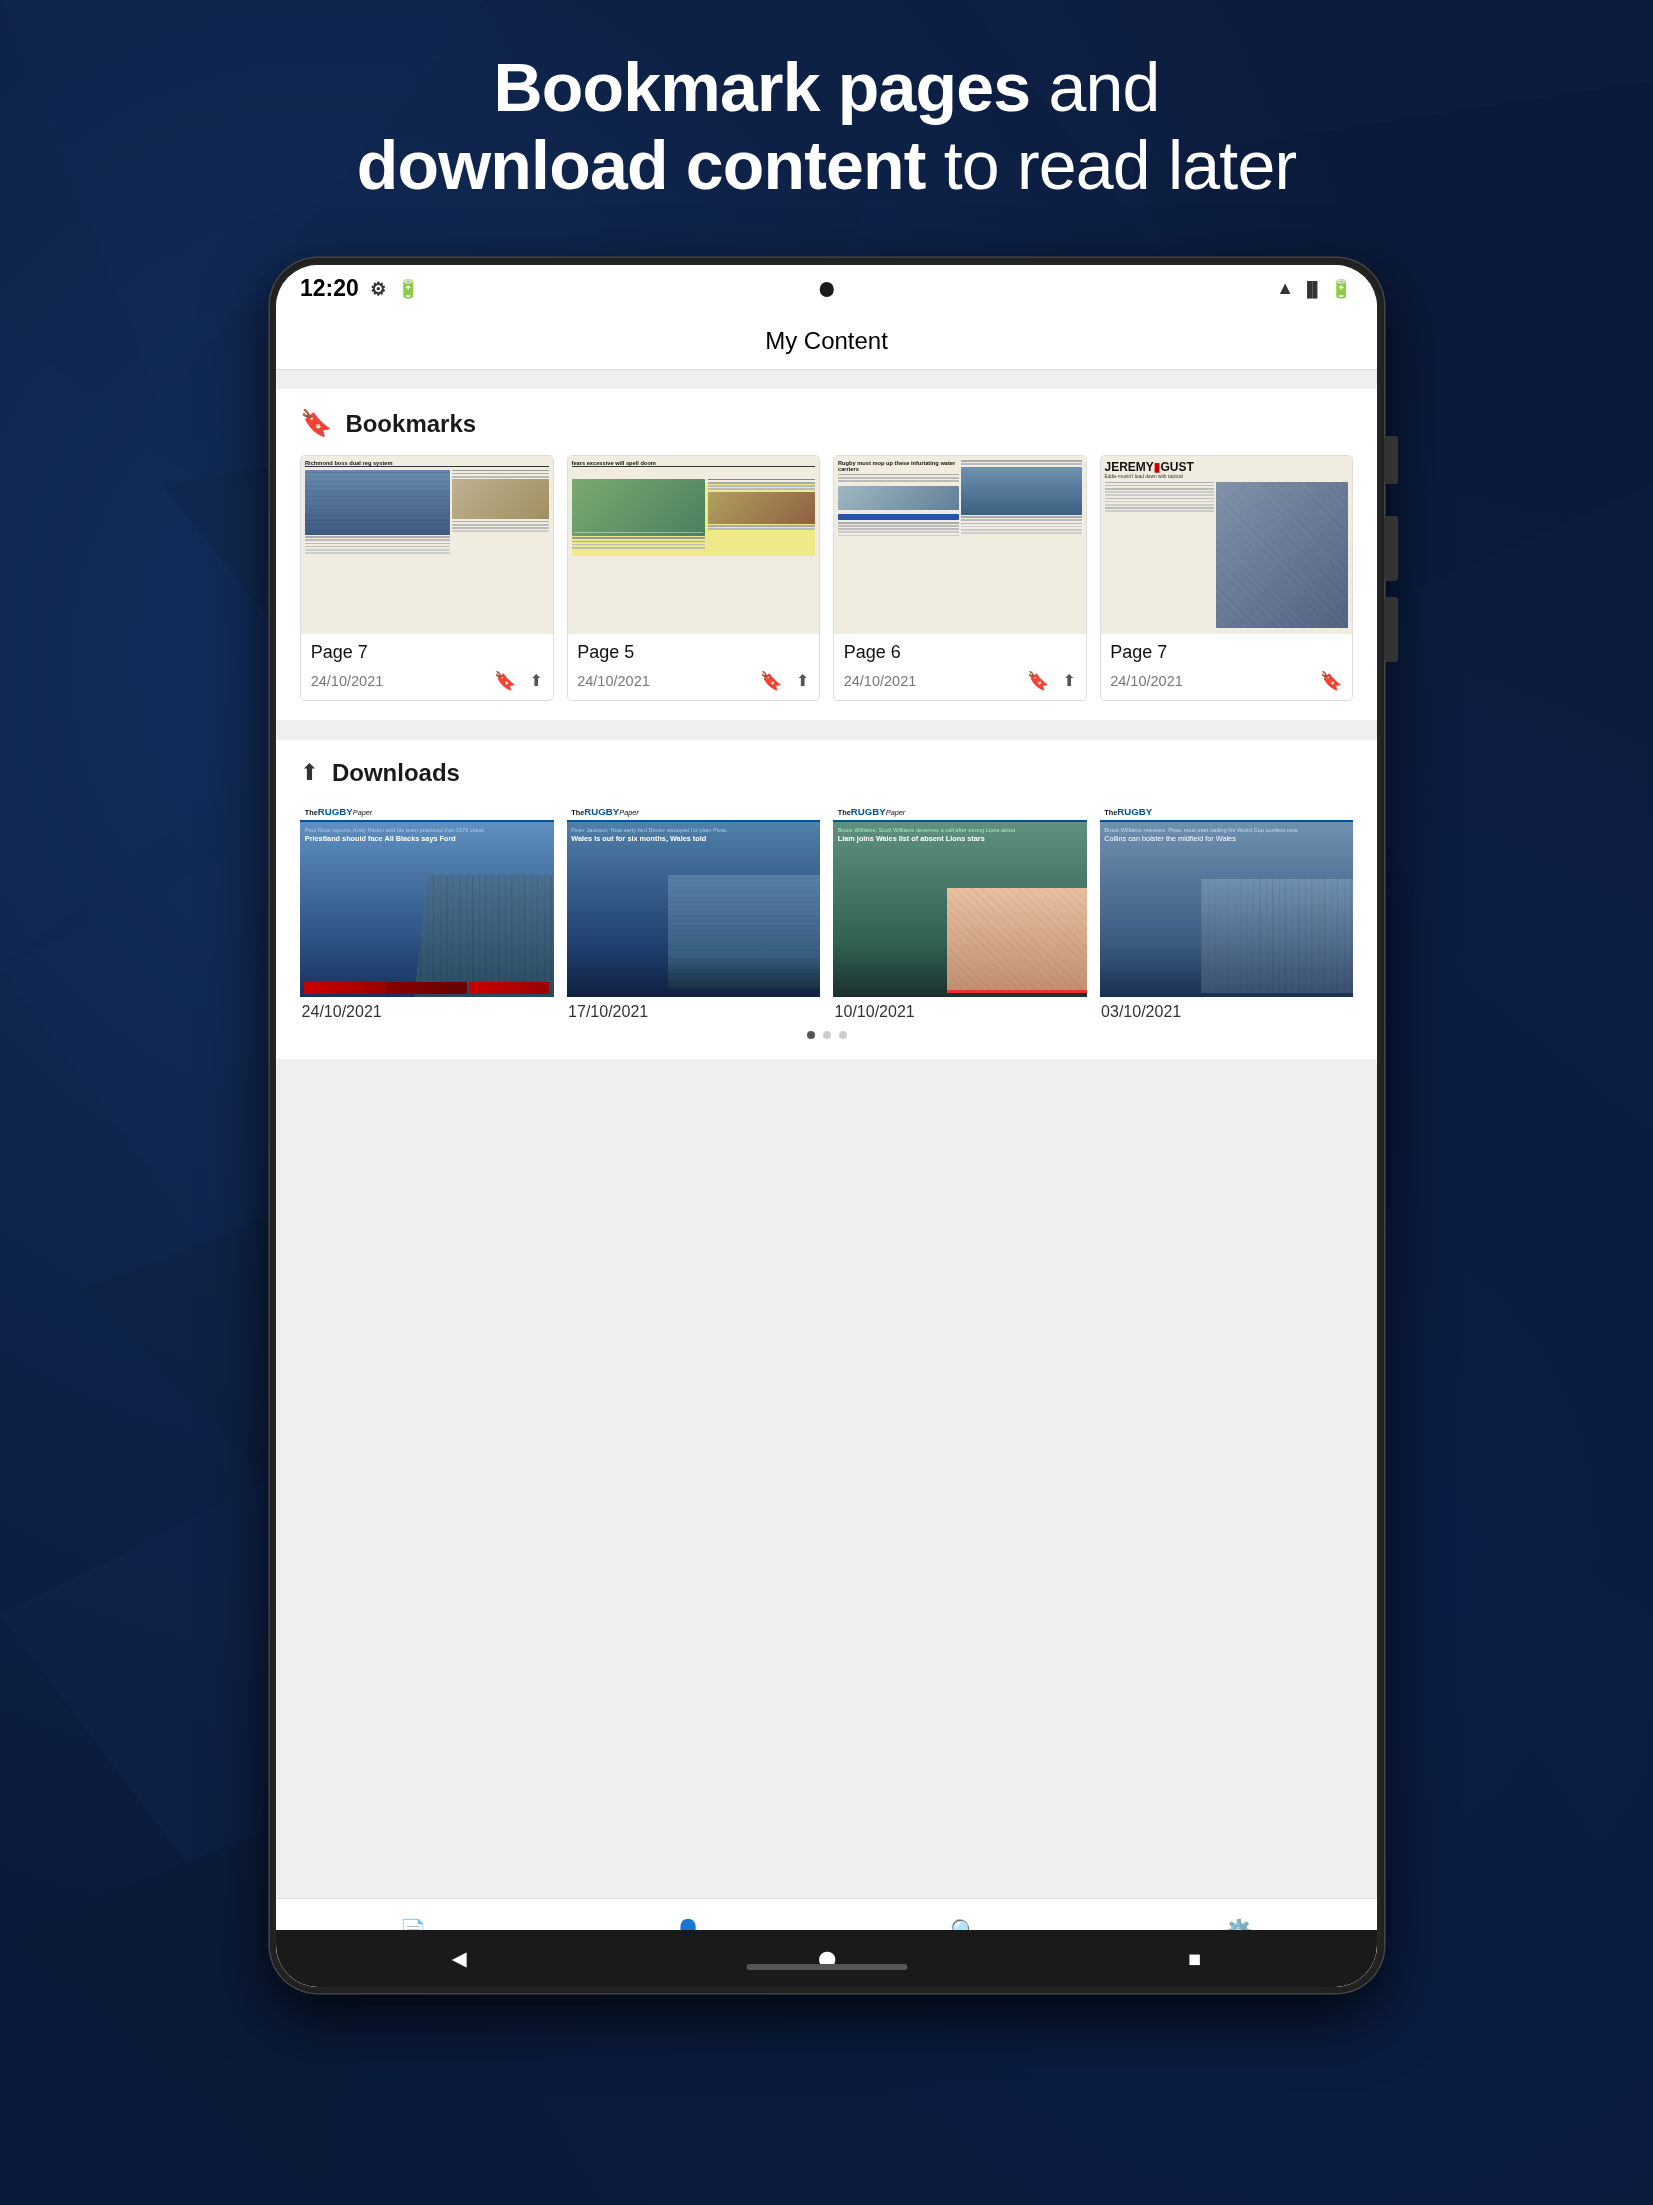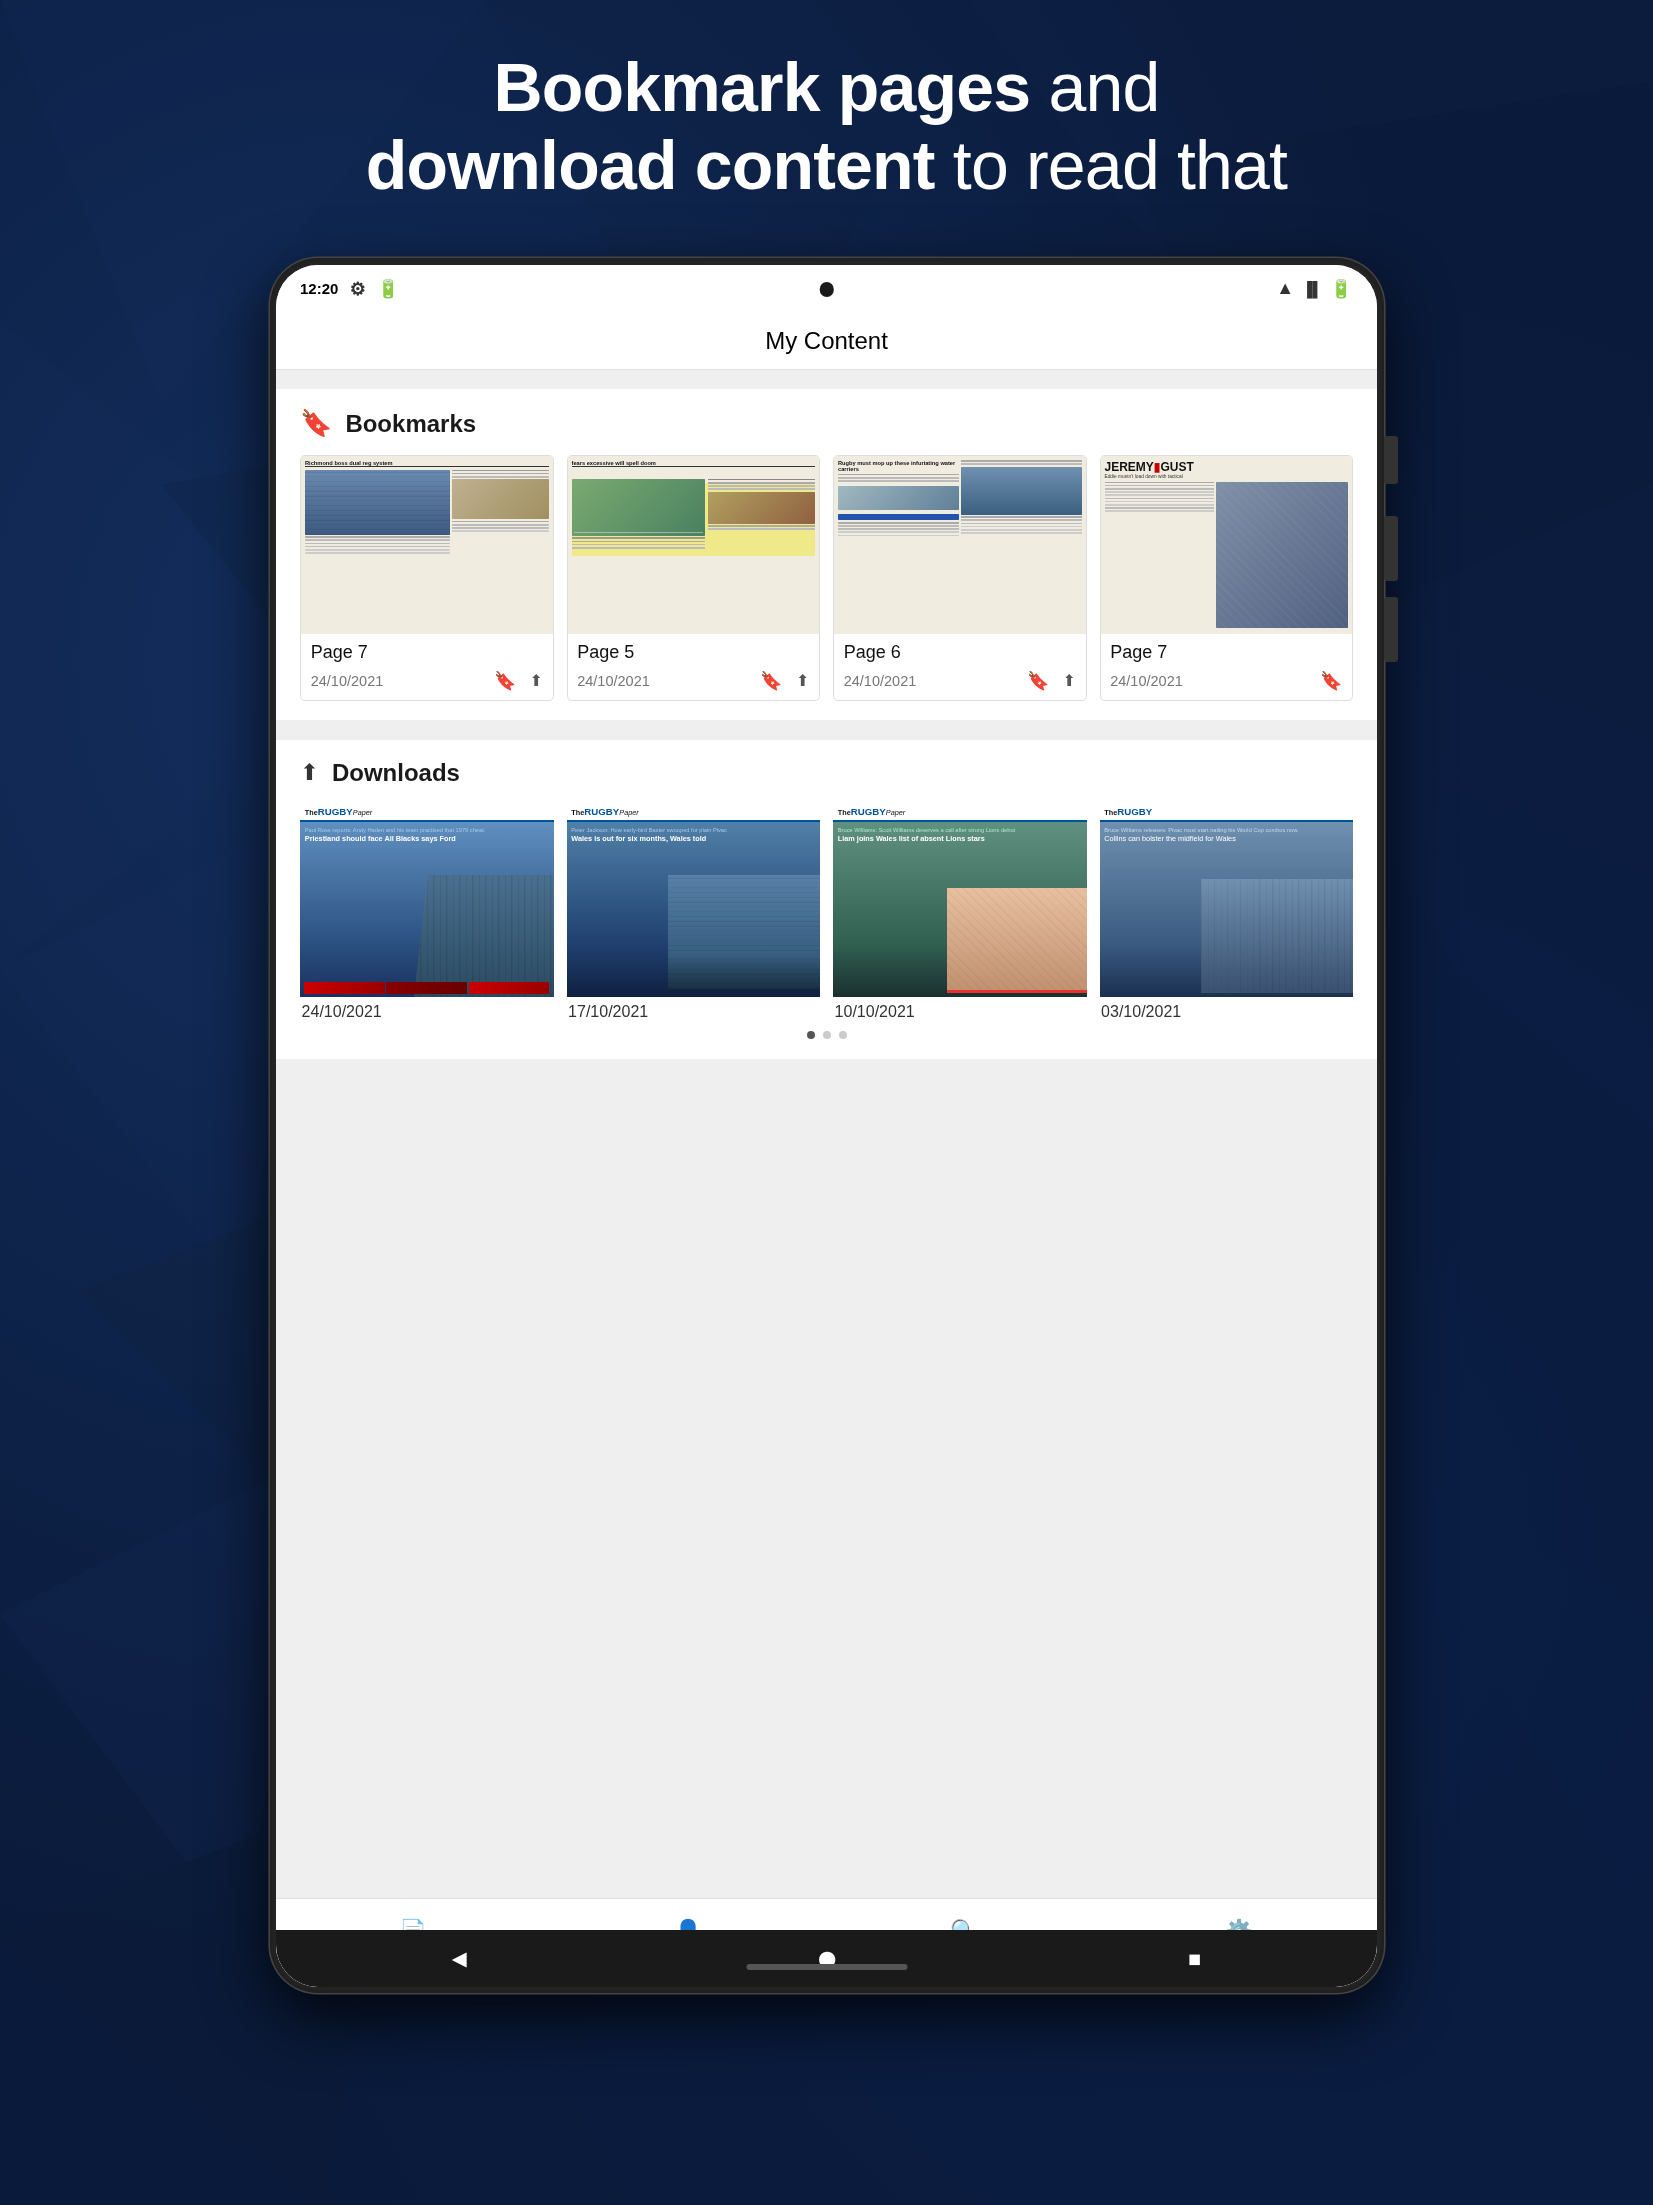--- a/index.html
+++ b/index.html
@@ -439,38 +439,38 @@
     <polygon points="0,2000 400,1800 300,2400" fill="#1a3060"></polygon>
     <polygon points="800,1600 1400,1400 1200,2100" fill="#152040"></polygon>
     <polygon points="0,2400 500,2200 400,2732" fill="#102030"></polygon>
     <polygon points="1200,2200 1800,2000 2048,2400 2048,2732 1400,2732" fill="#0e2040"></polygon>
   </svg>
 </div>
 
 <div class="page-header">
   <div class="header-title">
     <span class="bold-part">Bookmark pages</span><span class="light-part"> and</span><br>
-    <span class="bold-part">download content</span><span class="light-part"> to read that</span>
+    <span class="bold-part">download content</span><span class="light-part"> to read later</span>
   </div>
 </div>
 
 <div class="tablet-wrapper">
   <div class="tablet-outer">
 
     <div class="tablet-btn-right power"></div>
     <div class="tablet-btn-right vol-up" style="right:-14.5px;top:258px;"></div>
     <div class="tablet-btn-right vol-down" style="right:-14.5px;top:339px;"></div>
 
     <div class="tablet-camera"></div>
 
     <div class="tablet-screen">
 
       <div class="status-bar">
         <div class="status-left">
-          <span style="font-size:15px;font-weight:600;">12:20</span>
+          <span style="font-size:23px;font-weight:600;">12:20</span>
           <span class="status-icon">⚙</span>
           <span class="status-icon">🔋</span>
         </div>
         <div class="status-right">
           <span>▲</span>
           <span style="font-size:14.5px;">▐▌</span>
           <span>🔋</span>
         </div>
       </div>
 

